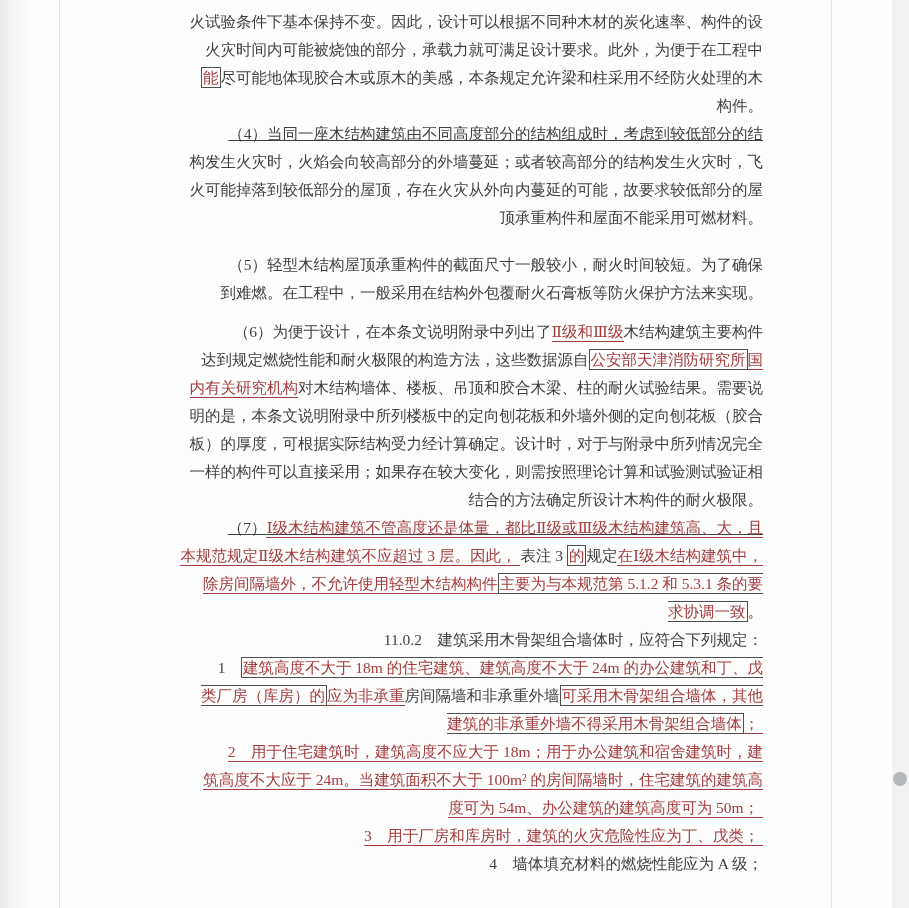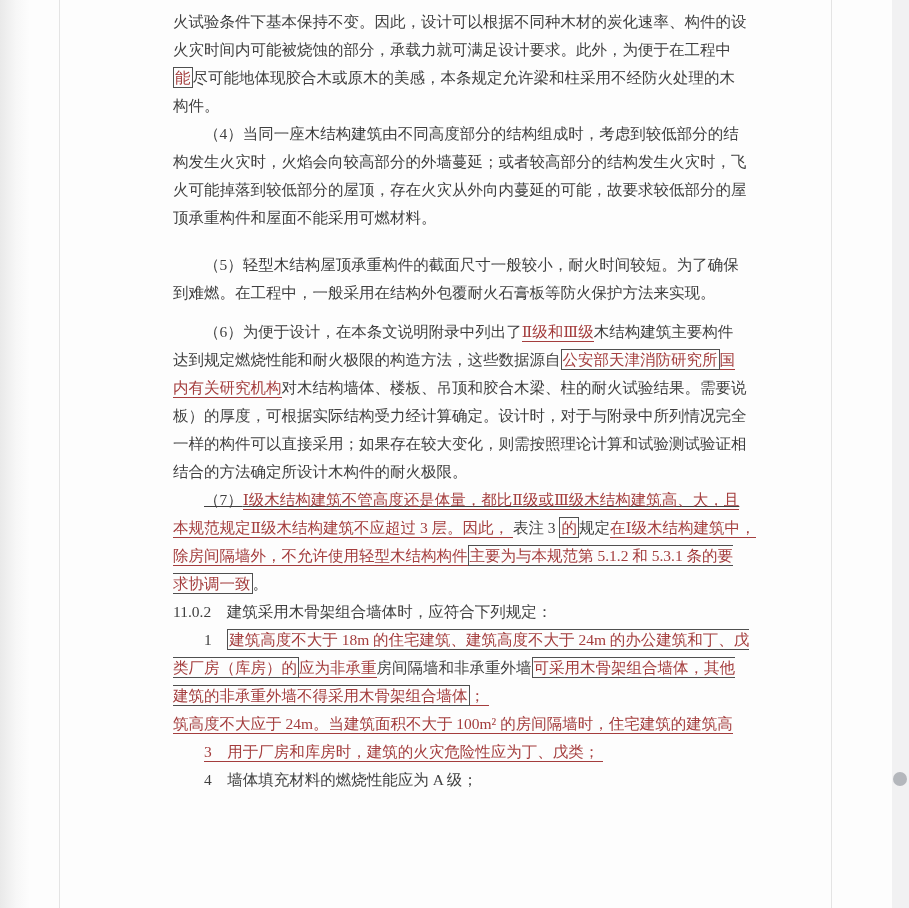--- a/index.html
+++ b/index.html
@@ -10,21 +10,21 @@
     --outer-bg:#f1f1f2;
     --edge:#e4e4e4;
     --dot:#b4b7bc;
   }
   html,body{margin:0;padding:0;}
   body{
     width:909px;height:908px;overflow:hidden;
     background:var(--page-bg);
     font-family:"Liberation Serif","DejaVu Serif",serif;
   }
-  .screen{position:relative;width:909px;height:680px;background:var(--page-bg);}
+  .screen{position:relative;width:909px;height:680px;background:var(--page-bg);text-align:right;}
   .left-shadow{
     position:absolute;left:0;top:0;width:30px;height:908px;
     background:linear-gradient(to right,#e9e9e9 0%,#f7f7f7 55%,var(--page-bg) 100%);
   }
   .page-edge{position:absolute;top:0;width:1px;height:908px;background:var(--edge);}
   .page-edge-left{left:59px;}
   .page-edge-right{left:831px;}
   .scroll-track{
     position:absolute;left:892px;top:0;width:17px;height:908px;
     background:var(--outer-bg);
@@ -59,40 +59,43 @@
 
 <div class="screen">
   <div class="left-shadow"></div>
   <div class="page-edge page-edge-left"></div>
   <div class="page-edge page-edge-right"></div>
   <div class="text-block" id="text-block">
       <div class="line"><span class="seg-n">火试验条件下基本保持不变。因此，设计可以根据不同种木材的炭化速率、构件的设</span></div>
       <div class="line"><span class="seg-n">火灾时间内可能被烧蚀的部分，承载力就可满足设计要求。此外，为便于在工程中</span></div>
       <div class="line"><span class="seg-b">能</span><span class="seg-n">尽可能地体现胶合木或原木的美感，本条规定允许梁和柱采用不经防火处理的木</span></div>
       <div class="line"><span class="seg-n">构件。</span></div>
-      <div class="line" style="padding-left: 31px;"><span class="seg-n">（4）当同一座木结构建筑由不同高度部分的结构组成时，考虑到较低部分的结</span></div>
+      <div class="line" style="padding-left: 31px; text-decoration: underline;"><span class="seg-n">（4）当同一座木结构建筑由不同高度部分的结构组成时，考虑到较低部分的结</span></div>
       <div class="line"><span class="seg-n">构发生火灾时，火焰会向较高部分的外墙蔓延；或者较高部分的结构发生火灾时，飞</span></div>
       <div class="line"><span class="seg-n">火可能掉落到较低部分的屋顶，存在火灾从外向内蔓延的可能，故要求较低部分的屋</span></div>
       <div class="line"><span class="seg-n">顶承重构件和屋面不能采用可燃材料。</span></div>
       <div class="line" style="padding-left: 31px; margin-top: 19px;"><span class="seg-n">（5）轻型木结构屋顶承重构件的截面尺寸一般较小，耐火时间较短。为了确保</span></div>
       <div class="line"><span class="seg-n">到难燃。在工程中，一般采用在结构外包覆耐火石膏板等防火保护方法来实现。</span></div>
       <div class="line" style="padding-left: 31px; margin-top: 11px;"><span class="seg-n">（6）为便于设计，在本条文说明附录中列出了</span><span class="seg-u">Ⅱ级和Ⅲ级</span><span class="seg-n">木结构建筑主要构件</span></div>
       <div class="line"><span class="seg-n">达到规定燃烧性能和耐火极限的构造方法，这些数据源自</span><span class="seg-b">公安部天津消防研究所</span><span class="seg-u">国</span></div>
       <div class="line"><span class="seg-u">内有关研究机构</span><span class="seg-n">对木结构墙体、楼板、吊顶和胶合木梁、柱的耐火试验结果。需要说</span></div>
+      <div class="line"><span class="seg-n">明的是，本条文说明附录中所列楼板中的定向刨花板和外墙外侧的定向刨花板（胶合</span></div>
       <div class="line"><span class="seg-n">板）的厚度，可根据实际结构受力经计算确定。设计时，对于与附录中所列情况完全</span></div>
       <div class="line"><span class="seg-n">一样的构件可以直接采用；如果存在较大变化，则需按照理论计算和试验测试验证相</span></div>
       <div class="line"><span class="seg-n">结合的方法确定所设计木构件的耐火极限。</span></div>
       <div class="line" style="padding-left: 31px; text-decoration: underline;"><span class="seg-n">（7）</span><span class="seg-u">Ⅰ级木结构建筑不管高度还是体量，都比Ⅱ级或Ⅲ级木结构建筑高、大，且</span></div>
       <div class="line"><span class="seg-u">本规范规定Ⅱ级木结构建筑不应超过 3 层。因此， </span><span class="seg-n">表注 3 </span><span class="seg-b">的</span><span class="seg-n">规定</span><span class="seg-u">在Ⅰ级木结构建筑中，</span></div>
       <div class="line"><span class="seg-u">除房间隔墙外，不允许使用轻型木结构构件</span><span class="seg-b seg-bR">主要为与本规范第 5.1.2 和 5.3.1 条的要</span></div>
       <div class="line"><span class="seg-b seg-bL">求协调一致</span><span class="seg-n">。</span></div>
       <div class="line"><span class="seg-n">11.0.2　建筑采用木骨架组合墙体时，应符合下列规定：</span></div>
       <div class="line" style="padding-left: 31px;"><span class="seg-n">1　</span><span class="seg-b seg-bR">建筑高度不大于 18m 的住宅建筑、建筑高度不大于 24m 的办公建筑和丁、戊</span></div>
       <div class="line"><span class="seg-b seg-bL">类厂房（库房）的</span><span class="seg-u">应为非承重</span><span class="seg-n">房间隔墙和非承重外墙</span><span class="seg-b seg-bR">可采用木骨架组合墙体，其他</span></div>
       <div class="line"><span class="seg-b seg-bL">建筑的非承重外墙不得采用木骨架组合墙体</span><span class="seg-u">； </span></div>
+      <div class="line" style="padding-left: 31px;"><span class="seg-u">2　用于住宅建筑时，建筑高度不应大于 18m；用于办公建筑和宿舍建筑时，建</span></div>
       <div class="line"><span class="seg-u">筑高度不大应于 24m。当建筑面积不大于 100m² 的房间隔墙时，住宅建筑的建筑高</span></div>
+      <div class="line"><span class="seg-u">度可为 54m、办公建筑的建筑高度可为 50m； </span></div>
       <div class="line" style="padding-left: 31px;"><span class="seg-u">3　用于厂房和库房时，建筑的火灾危险性应为丁、戊类； </span></div>
       <div class="line" style="padding-left: 31px;"><span class="seg-n">4　墙体填充材料的燃烧性能应为 A 级；</span></div>
     </div>
   <div class="scroll-track">
     <div class="scroll-dot"></div>
   </div>
 </div>
 
 </body></html>

